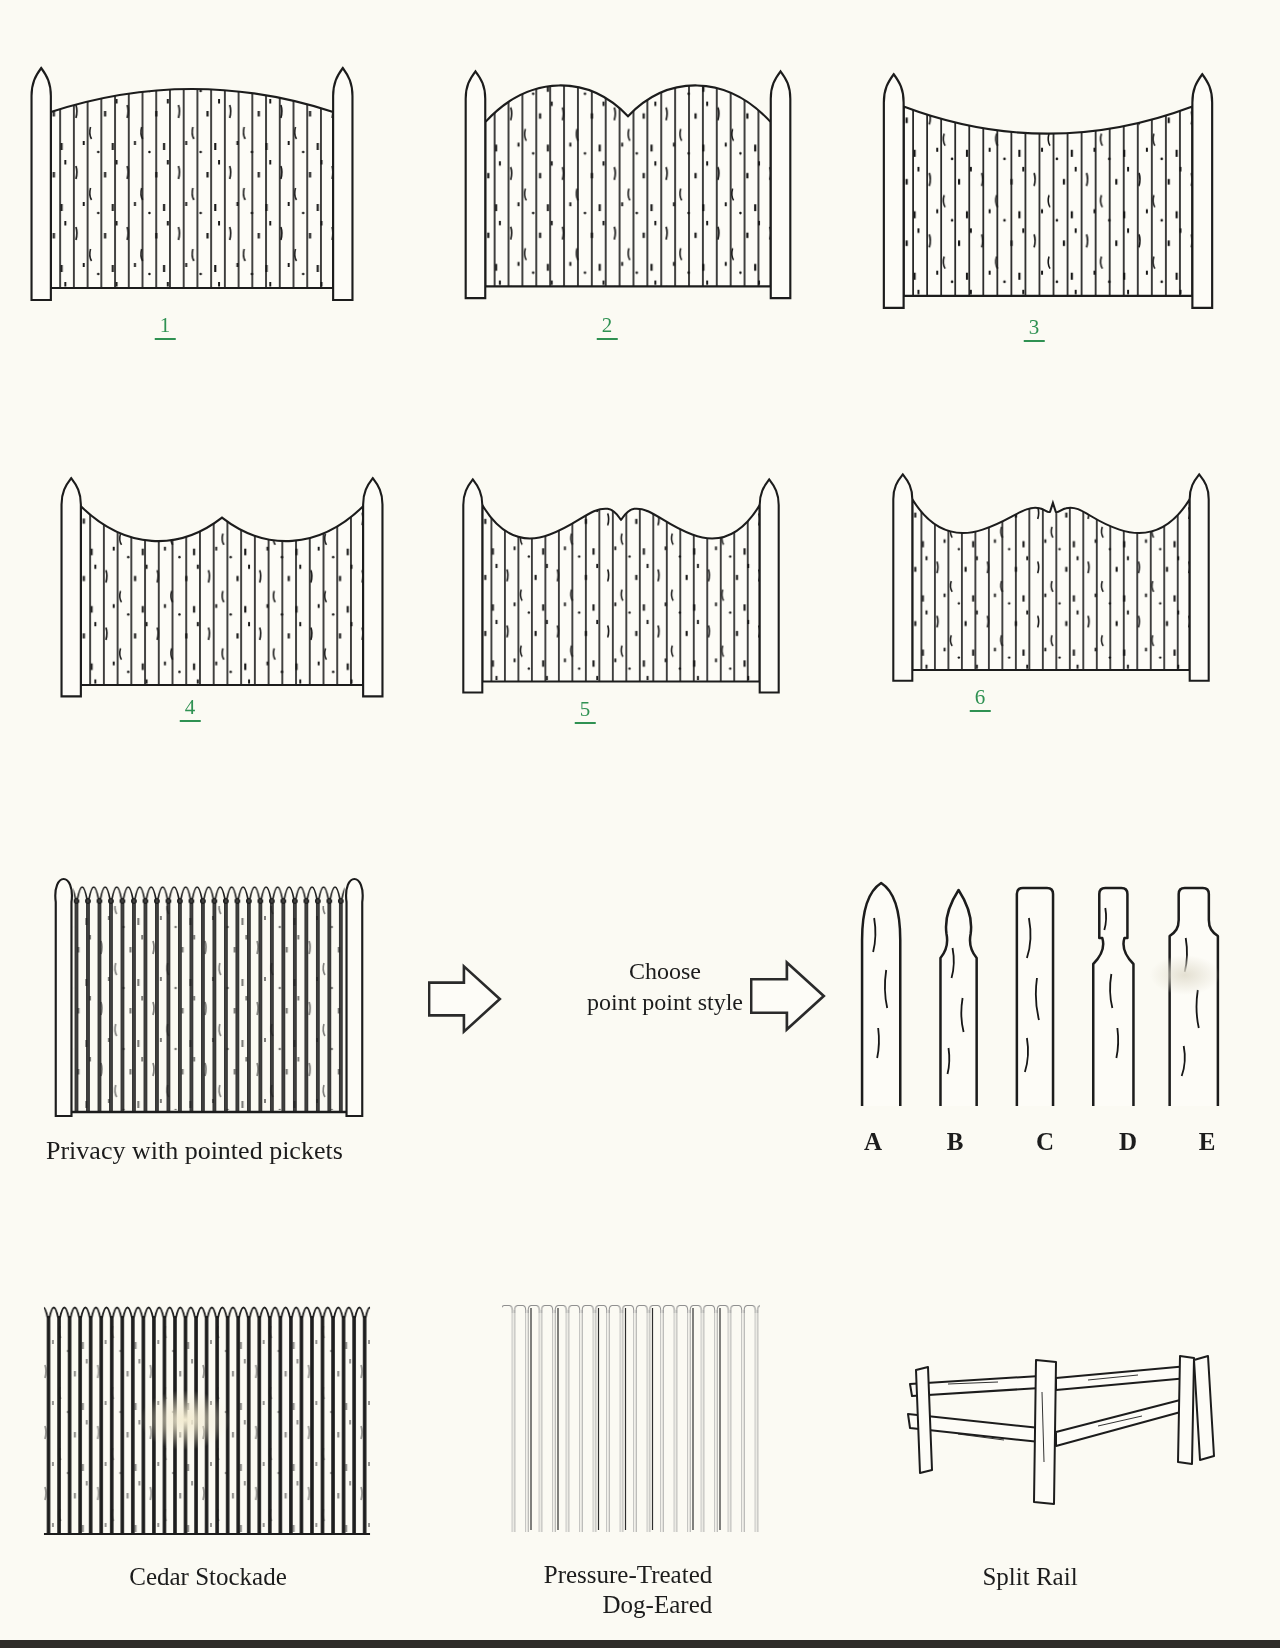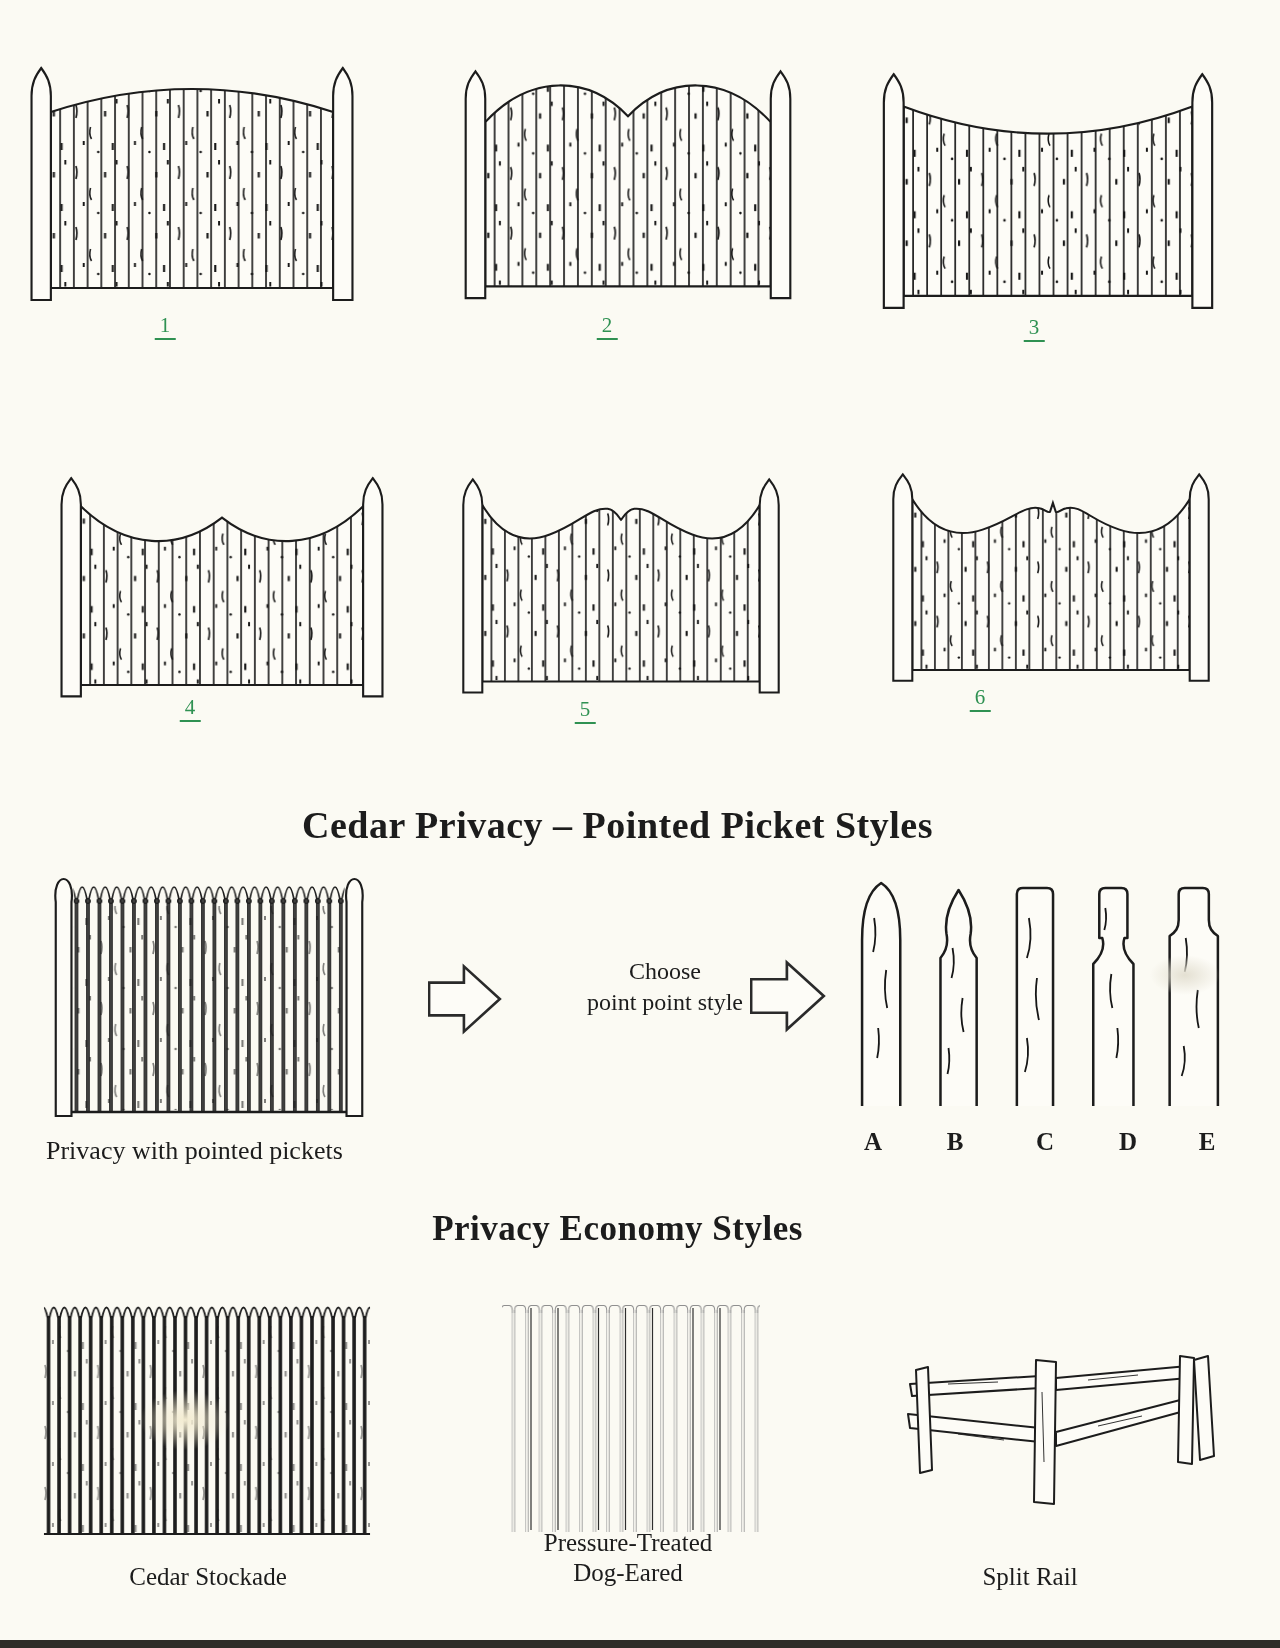--- a/index.html
+++ b/index.html
@@ -9,21 +9,21 @@
   figure{margin:0;padding:0;}
   .num-label{position:absolute;transform:translateX(-50%);font-family:"Liberation Serif",serif;font-size:21px;color:#2f9152;border-bottom:2px solid #2f9152;padding:0 5px 1px;line-height:1.1;}
   .big-title{position:absolute;left:0;width:1235px;text-align:center;font-weight:700;letter-spacing:.5px;}
   #title-pointed{top:778px;font-size:38px;}
   #title-economy{top:1186px;font-size:35px;}
   #caption-pointed{position:absolute;left:46px;top:1136px;font-size:26px;}
   .choose-text{position:absolute;left:552px;top:956px;width:226px;text-align:center;font-size:24px;line-height:1.3;}
   .picket-label{position:absolute;top:1128px;transform:translateX(-50%);font-size:25px;font-weight:700;}
   .econ-caption{position:absolute;transform:translateX(-50%);font-size:25px;text-align:center;line-height:1.18;}
   #cap-spruce{left:208px;top:1562px;}
-  #cap-pt{left:628px;top:1528px;}
+  #cap-pt{left:628px;top:1560px;text-align:right;}
   #cap-split{left:1030px;top:1562px;}
   .smudge{position:absolute;border-radius:50%;pointer-events:none;}
   #bottom-bar{position:absolute;left:0;bottom:0;width:100%;height:8px;background:#2e2c28;}
 </style>
 </head>
 <body>
 
 <div id="page">
 
   <svg width="0" height="0" style="position:absolute" aria-hidden="true">
@@ -128,21 +128,20 @@
         <use href="#p6" fill="url(#grain)"></use>
       <use href="#p6" fill="none" stroke="#1c1c1c" stroke-width="2.2"></use>
         <use href="#postpair"></use>
     </svg>
   </figure>
 
   <span class="num-label" style="left:190px;top:696px">4</span>
   <span class="num-label" style="left:585px;top:698px">5</span>
   <span class="num-label" style="left:980px;top:686px">6</span>
 
-  <h1 class="big-title" id="title-pointed">Cedar Privacy – Pointed Picket Styles</h1>
 
   <figure class="abs" style="left:42px;top:872px">
     <svg width="334" height="250" viewBox="0 0 340 250" preserveAspectRatio="none">
       <rect x="32" y="0" width="276" height="240" fill="url(#picketrow)"></rect>
       <rect x="32" y="34" width="276" height="204" fill="url(#grain)" opacity="0.55"></rect>
       <line x1="30" y1="240" x2="310" y2="240" stroke="#1c1c1c" stroke-width="2.6"></line>
       <path d="M14,30 C12,15 17,7 22,7 C27,7 32,15 30,30 L30,244 L14,244 Z" fill="#fdfcf7" stroke="#1c1c1c" stroke-width="2.2"></path>
       <path d="M310,30 C308,15 313,7 318,7 C323,7 328,15 326,30 L326,244 L310,244 Z" fill="#fdfcf7" stroke="#1c1c1c" stroke-width="2.2"></path>
     </svg>
   </figure>
@@ -186,21 +185,20 @@
           <path d="M334,168 q3,16 -2,30"></path>
       </g>
     </svg>
   </figure>
   <span class="picket-label" style="left:873px">A</span>
   <span class="picket-label" style="left:955px">B</span>
   <span class="picket-label" style="left:1045px">C</span>
   <span class="picket-label" style="left:1128px">D</span>
   <span class="picket-label" style="left:1207px">E</span>
 
-  <h1 class="big-title" id="title-economy">Privacy Economy Styles</h1>
 
   <figure class="abs" style="left:38px;top:1296px">
     <svg width="338" height="242" viewBox="0 0 340 242" preserveAspectRatio="none">
       <rect x="6" y="0" width="328" height="238" fill="url(#stockade)"></rect>
       <rect x="6" y="26" width="328" height="210" fill="url(#grain)" opacity="0.45"></rect>
       <line x1="6" y1="238" x2="334" y2="238" stroke="#1c1c1c" stroke-width="2.2"></line>
     </svg>
   </figure>
 
   <figure class="abs" style="left:500px;top:1300px">

